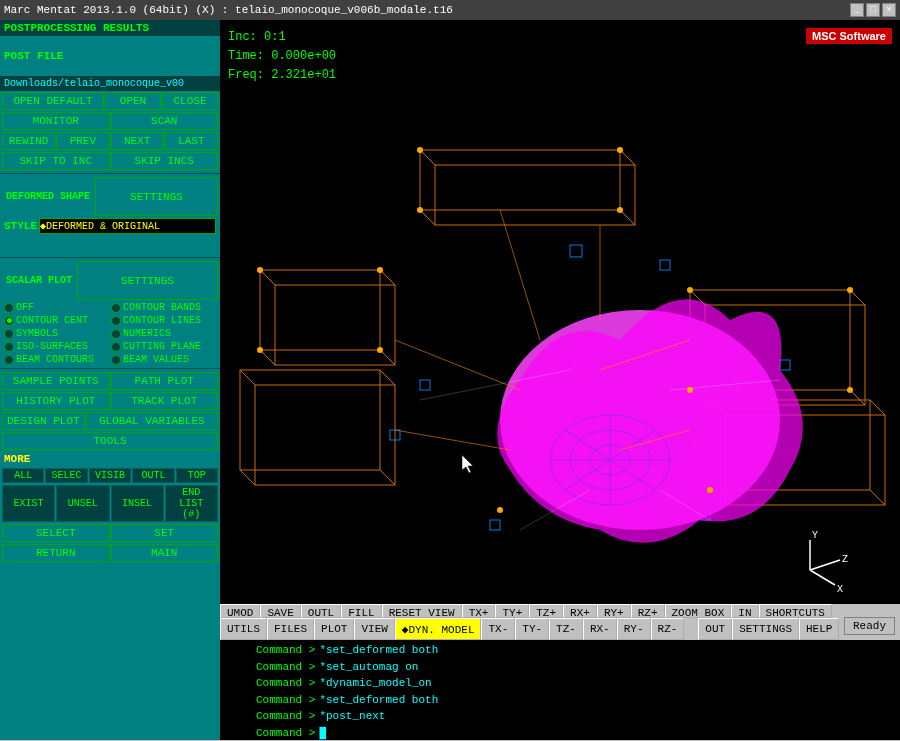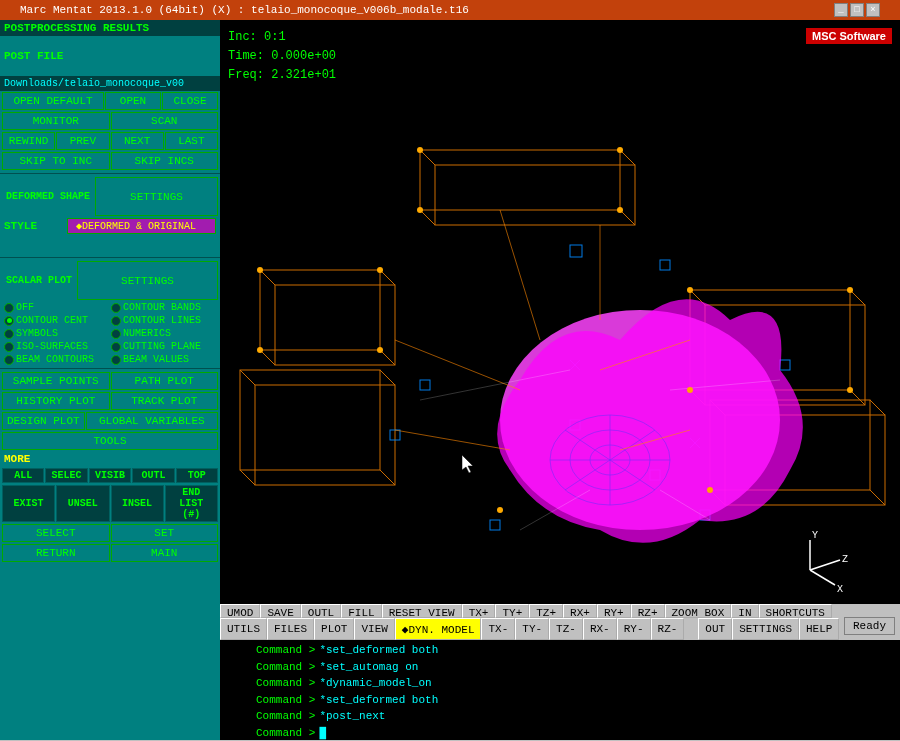--- a/index.html
+++ b/index.html
@@ -6,27 +6,27 @@
     body {
       background: #c0c0c0;
       font-family: 'Courier New', monospace;
       font-size: 11px;
       width: 900px;
       height: 741px;
       overflow: hidden;
     }
     
     .titlebar {
-      background: #c2410c;
+      background: #404040;
       color: white;
       height: 20px;
       display: flex;
       align-items: center;
       justify-content: space-between;
-      padding: 0 20px;
+      padding: 0 4px;
       font-size: 11px;
       text-align: center;
     }
     .titlebar-buttons {
       display: flex;
       gap: 2px;
     }
     .titlebar-btn {
       background: #c0c0c0;
       border: 1px solid #808080;
@@ -137,28 +137,27 @@
       align-items: center;
       gap: 2px;
       padding: 1px 4px;
     }
     .style-label {
       color: #00ff00;
       font-size: 11px;
       font-weight: bold;
     }
     .style-dropdown {
-      background: #a21caf;
+      background: #000000;
       color: #ffff00;
       border: 1px solid #00aa00;
-      padding: 1px 8px;
+      padding: 1px 0;
       font-size: 10px;
       font-family: 'Courier New', monospace;
       flex: 1;
-      margin-left: 28px;
     }
     .scalar-input {
       background: #004040;
       color: #ffff00;
       border: 1px solid #00aa00;
       padding: 1px 4px;
       font-size: 10px;
       font-family: 'Courier New', monospace;
       flex: 1;
     }
@@ -267,21 +266,20 @@
     .sel-btn {
       background: #004040;
       color: #00ff00;
       border: 1px solid #006060;
       padding: 1px 3px;
       font-size: 10px;
       font-family: 'Courier New', monospace;
       cursor: pointer;
       flex: 1;
       text-align: center;
-      font-weight: bold;
     }
     .more-label {
       color: #ffff00;
       padding: 2px 4px;
       font-weight: bold;
     }
     .msc-logo {
       position: absolute;
       top: 8px;
       right: 8px;

